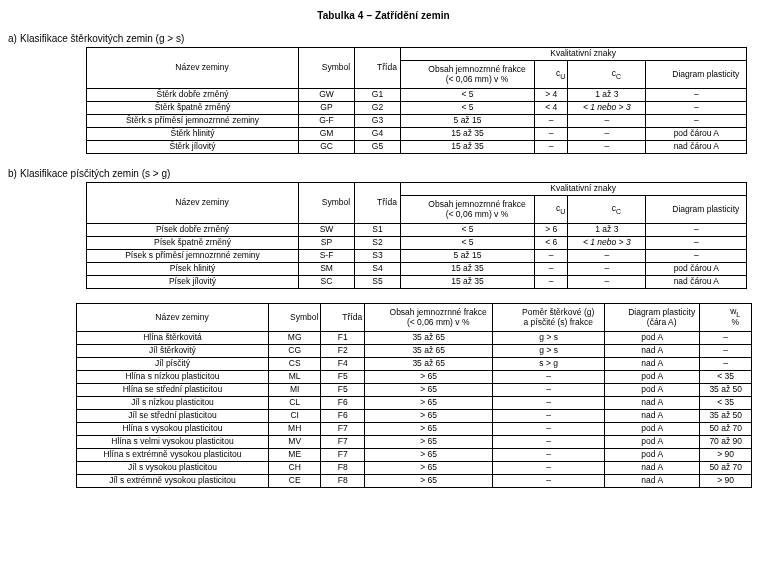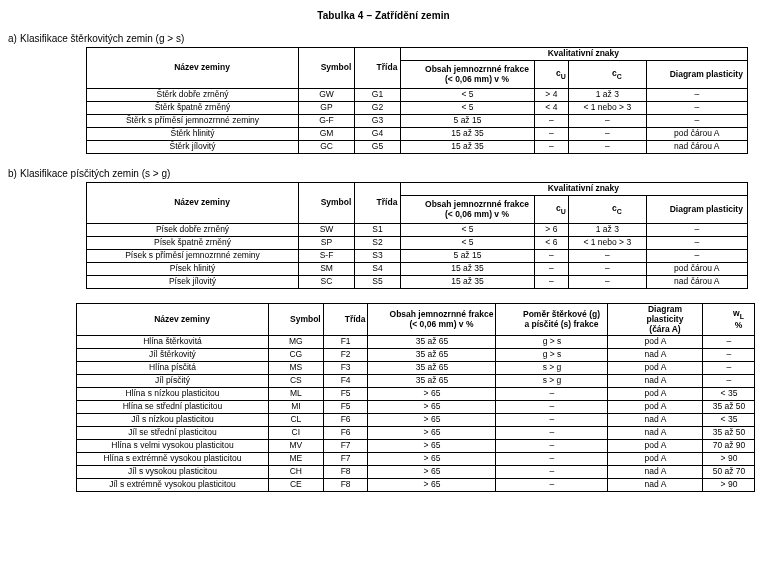--- a/index.html
+++ b/index.html
@@ -50,33 +50,33 @@
     border: 1px solid #000000;
     padding: 1px 2px;
     text-align: center;
     vertical-align: middle;
     font-weight: normal;
     line-height: 1.15;
     height: 13px;
     box-sizing: border-box;
   }
   table.grid th {
-    font-weight: bold;
+    font-weight: normal;
     padding-left: 21px;
   }
   .tbl-a, .tbl-b {
     margin-left: 86px;
   }
   .tbl-c {
     margin-left: 76px;
   }
   .hdr-tall {
     height: 28px;
   }
-  .nw { white-space: nowrap; }
+  .nw { white-space: nowrap; font-style: italic; }
   .sub {
     font-size: 7px;
     vertical-align: sub;
   }
   .twoline {
     line-height: 1.2;
   }
 </style>
 </head>
 <body>
@@ -291,29 +291,20 @@
         <tr>
           <td>Jíl štěrkovitý</td>
           <td>CG</td>
           <td>F2</td>
           <td>35 až 65</td>
           <td>g &gt; s</td>
           <td>nad A</td>
           <td>–</td>
         </tr>
         <tr>
-          <td>Hlína písčitá</td>
-          <td>MS</td>
-          <td>F3</td>
-          <td>35 až 65</td>
-          <td>s &gt; g</td>
-          <td>pod A</td>
-          <td>–</td>
-        </tr>
-        <tr>
           <td>Jíl písčitý</td>
           <td>CS</td>
           <td>F4</td>
           <td>35 až 65</td>
           <td>s &gt; g</td>
           <td>nad A</td>
           <td>–</td>
         </tr>
         <tr>
           <td>Hlína s nízkou plasticitou</td>
@@ -345,20 +336,29 @@
         <tr>
           <td>Jíl se střední plasticitou</td>
           <td>CI</td>
           <td>F6</td>
           <td>&gt; 65</td>
           <td>–</td>
           <td>nad A</td>
           <td>35 až 50</td>
         </tr>
         <tr>
+          <td>Hlína s vysokou plasticitou</td>
+          <td>MH</td>
+          <td>F7</td>
+          <td>&gt; 65</td>
+          <td>–</td>
+          <td>pod A</td>
+          <td>50 až 70</td>
+        </tr>
+        <tr>
           <td>Hlína s velmi vysokou plasticitou</td>
           <td>MV</td>
           <td>F7</td>
           <td>&gt; 65</td>
           <td>–</td>
           <td>pod A</td>
           <td>70 až 90</td>
         </tr>
         <tr>
           <td>Hlína s extrémně vysokou plasticitou</td>

